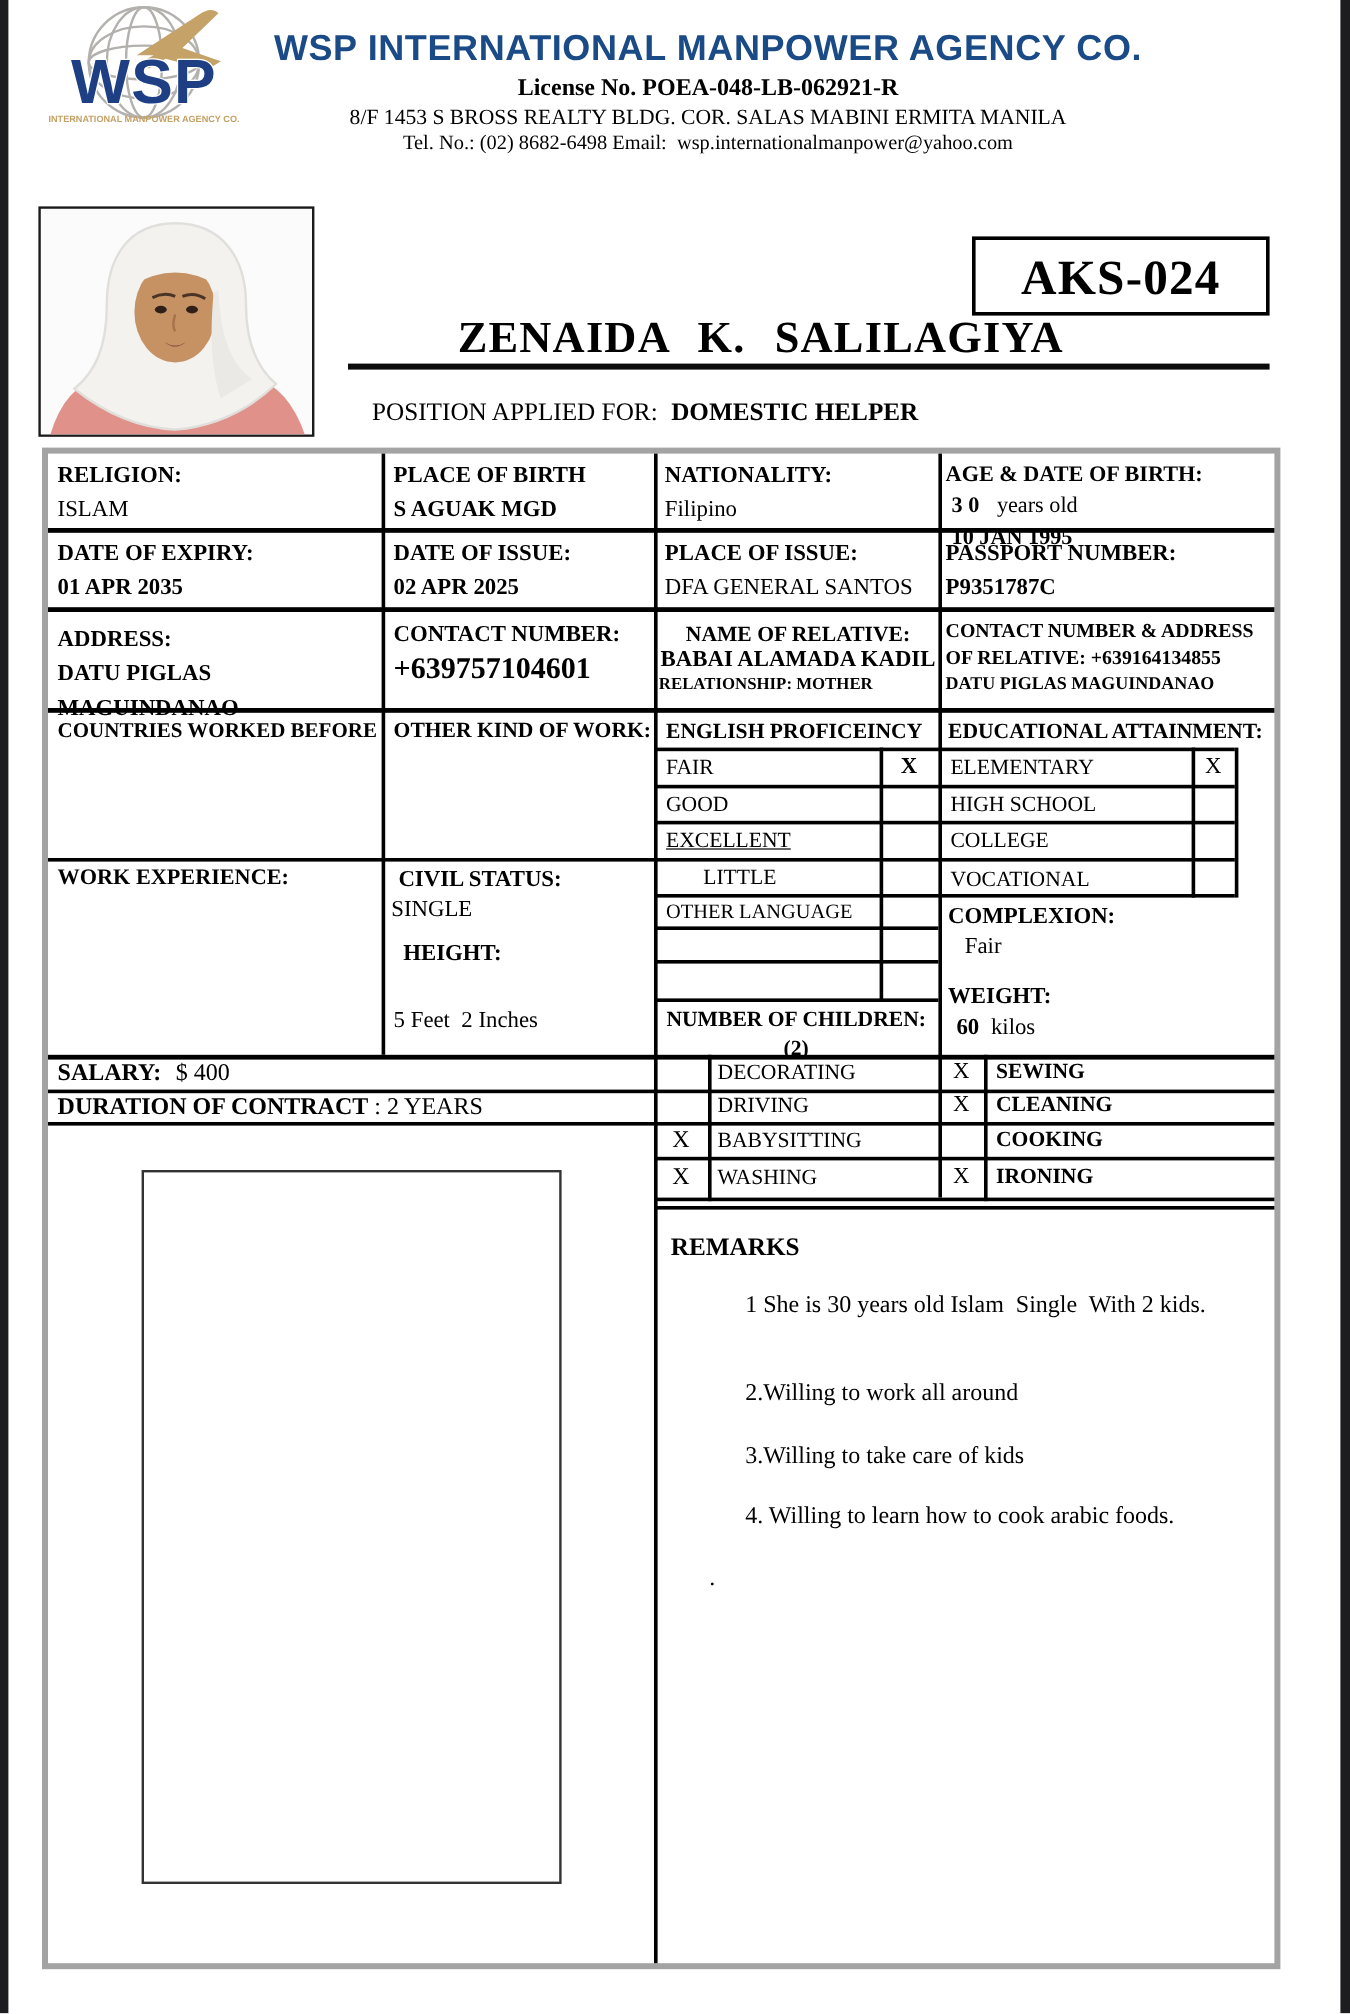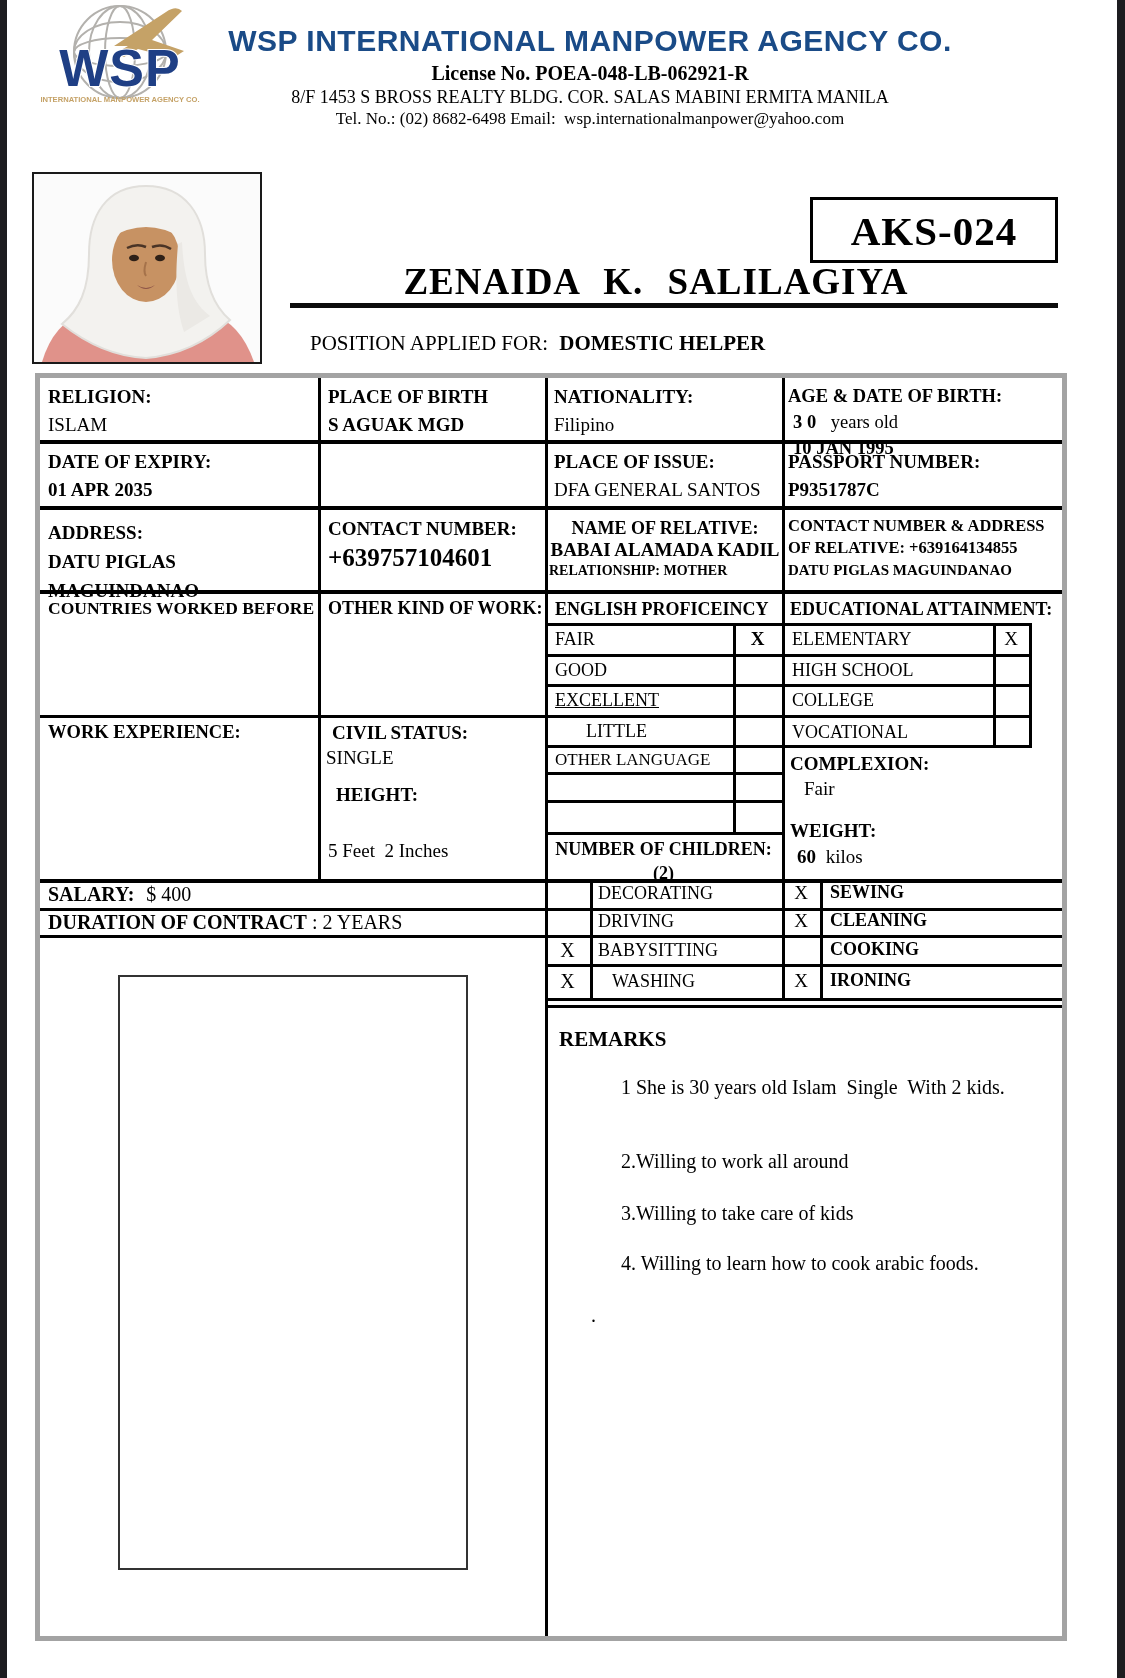--- a/index.html
+++ b/index.html
@@ -55,21 +55,21 @@
       <ellipse cx="100" cy="84" rx="5" ry="3.2" fill="#2e2018"></ellipse>
       <ellipse cx="126" cy="84" rx="5" ry="3.2" fill="#2e2018"></ellipse>
       <path d="M112,88 q-3,10 0,14" stroke="#a5724a" stroke-width="2" fill="none"></path>
       <path d="M103,111 q9,6 18,0 q-9,8 -18,0" fill="#8e5547"></path>
       <path d="M148,68 C150,108 158,128 176,142 L150,158 C140,128 142,94 144,70 Z" fill="#ebe9e5"></path>
     </svg>
   </div>
 
   <div class="abs ser b c" style="left:810px;top:197px;width:248px;height:66px;border:3px solid #000;font-size:41px;line-height:62px;letter-spacing:1px;">AKS-024</div>
 
-  <div class="abs ser b c" style="left:286px;top:260px;width:740px;font-size:37px;letter-spacing:1px;word-spacing:14px;">ZENAIDA K. SALILAGIYA</div>
+  <div class="abs ser b c" style="left:264px;top:260px;width:740px;font-size:37px;letter-spacing:1px;word-spacing:14px;">ZENAIDA K. SALILAGIYA</div>
   <div class="abs" style="left:290px;top:303px;width:768px;height:5px;background:#0c0c0c;"></div>
 
   <div class="abs ser" style="left:310px;top:331px;font-size:21px;">
     <span>POSITION APPLIED FOR:</span>
     <span class="b" style="margin-left:6px;">DOMESTIC HELPER</span>
   </div>
 
   <div class="abs" style="left:35px;top:373px;width:1032px;height:1268px;border:5px solid #a3a3a3;">
     <div class="abs" id="grid" style="left:0;top:0;width:1022px;height:1258px;">
         <div class="ln" style="left: 0px; top: 62px; width: 1022px; height: 4px;"></div>
@@ -117,20 +117,24 @@
         <span class="b">3 0</span>
         <span style="margin-left:10px;">years old</span>
       </div>
       <div class="b" style="padding-left:5px;">10 JAN 1995</div>
     </div>
 
     <div class="abs ser" style="left:8px;top:70px;font-size:19px;line-height:28px;">
       <div class="b">DATE OF EXPIRY:</div>
       <div class="b">01 APR 2035</div>
     </div>
+    <div class="abs ser" style="left:288px;top:70px;font-size:19px;line-height:28px;">
+      <div class="b">DATE OF ISSUE:</div>
+      <div class="b">02 APR 2025</div>
+    </div>
     <div class="abs ser" style="left:514px;top:70px;font-size:19px;line-height:28px;">
       <div class="b">PLACE OF ISSUE:</div>
       <div>DFA GENERAL SANTOS</div>
     </div>
     <div class="abs ser" style="left:748px;top:70px;font-size:19px;line-height:28px;">
       <div class="b">PASSPORT NUMBER:</div>
       <div class="b">P9351787C</div>
     </div>
 
     <div class="abs ser b" style="left:8px;top:140px;font-size:19px;line-height:29px;">
@@ -209,21 +213,21 @@
     <div class="abs sublabel" style="left:558px;top:533px;">DRIVING</div>
     <div class="abs xmark" style="left:742px;top:532px;width:38px;">X</div>
     <div class="abs sublabel b" style="left:790px;top:532px;">CLEANING</div>
 
     <div class="abs xmark" style="left:505px;top:561px;width:45px;font-size:20px;">X</div>
     <div class="abs sublabel" style="left:558px;top:562px;">BABYSITTING</div>
     <div class="abs xmark" style="left:742px;top:561px;width:38px;"></div>
     <div class="abs sublabel b" style="left:790px;top:561px;">COOKING</div>
 
     <div class="abs xmark" style="left:505px;top:592px;width:45px;font-size:20px;">X</div>
-    <div class="abs sublabel" style="left:572px;top:593px;">WASHING</div>
+    <div class="abs sublabel" style="left:558px;top:593px;">WASHING</div>
     <div class="abs xmark" style="left:742px;top:592px;width:38px;">X</div>
     <div class="abs sublabel b" style="left:790px;top:592px;">IRONING</div>
 
     <div class="abs" style="left:78px;top:597px;width:350px;height:595px;border:2px solid #333;"></div>
 
     <div class="abs ser b" style="left:519px;top:649px;font-size:21px;">REMARKS</div>
     <div class="abs remark" style="left:581px;top:696px;width:412px;">1 She is 30 years old Islam  Single  With 2 kids.</div>
     <div class="abs remark" style="left:581px;top:770px;width:412px;">2.Willing to work all around</div>
     <div class="abs remark" style="left:581px;top:822px;width:412px;">3.Willing to take care of kids</div>
     <div class="abs remark" style="left:581px;top:872px;width:420px;">4. Willing to learn how to cook arabic foods.</div>

